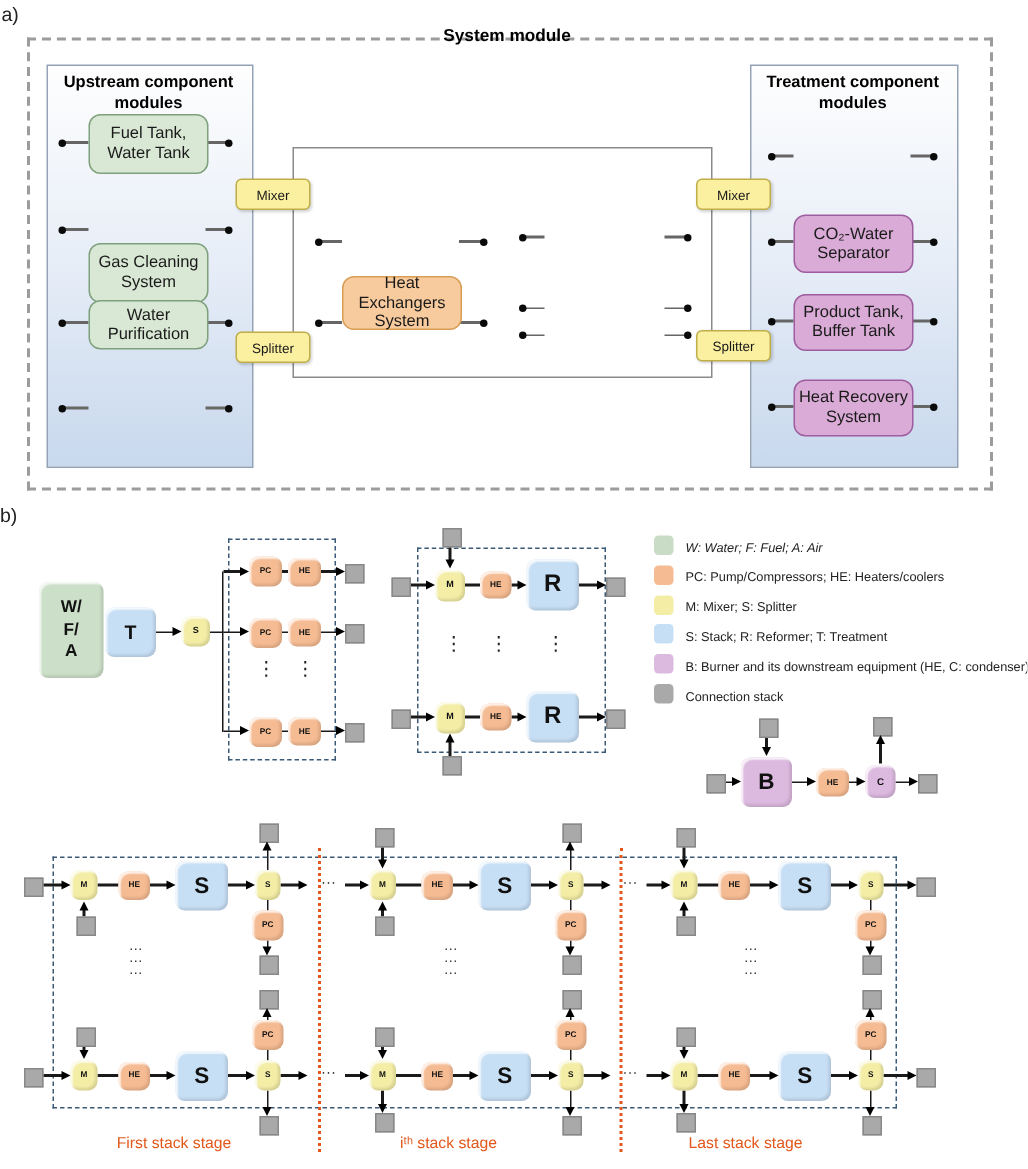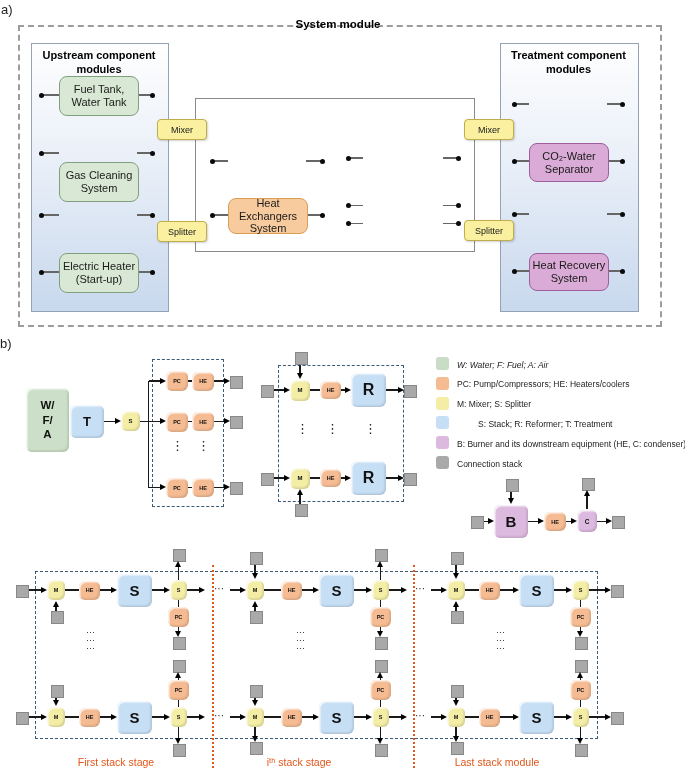--- a/index.html
+++ b/index.html
@@ -74,35 +74,34 @@
     <div class="wire" style="left: 137px; top: 94.3px; width: 15px; height: 1.4px;"></div>
     <div class="adot" style="left: 149.5px; top: 92.5px;"></div>
     <div class="adot" style="left: 38.5px; top: 150.5px;"></div>
     <div class="wire" style="left: 43px; top: 152.3px; width: 16px; height: 1.4px;"></div>
     <div class="abox ag" style="left: 59px; top: 134px; width: 78px; height: 38px; margin-top: 28px;">Gas Cleaning
 System</div>
     <div class="wire" style="left: 137px; top: 152.3px; width: 15px; height: 1.4px;"></div>
     <div class="adot" style="left: 149.5px; top: 150.5px;"></div>
     <div class="adot" style="left: 38.5px; top: 212.5px;"></div>
     <div class="wire" style="left: 43px; top: 214.3px; width: 16px; height: 1.4px;"></div>
+    <div class="abox ag" style="left: 59px; top: 200px; width: 78px; height: 31px;">Water Purification</div>
     <div class="wire" style="left: 137px; top: 214.3px; width: 15px; height: 1.4px;"></div>
     <div class="adot" style="left: 149.5px; top: 212.5px;"></div>
     <div class="adot" style="left: 38.5px; top: 269.5px;"></div>
     <div class="wire" style="left: 43px; top: 271.3px; width: 16px; height: 1.4px;"></div>
-    <div class="abox ag" style="left: 59px; top: 253px; width: 78px; height: 38px;">Electric Heater
-(Start-up)</div>
     <div class="wire" style="left: 137px; top: 271.3px; width: 15px; height: 1.4px;"></div>
     <div class="adot" style="left: 149.5px; top: 269.5px;"></div>
     <div class="adot" style="left: 209.5px; top: 158.5px;"></div>
     <div class="wire" style="left: 214px; top: 160.3px; width: 14px; height: 1.4px;"></div>
     <div class="wire" style="left: 306px; top: 160.3px; width: 16px; height: 1.4px;"></div>
     <div class="adot" style="left: 319.5px; top: 158.5px;"></div>
     <div class="adot" style="left: 209.5px; top: 212.5px;"></div>
     <div class="wire" style="left: 214px; top: 214.3px; width: 14px; height: 1.4px;"></div>
-    <div class="abox ao" style="left: 228px; top: 198px; width: 78px; height: 34px;">Heat Exchangers
+    <div class="abox ao" style="left: 228px; top: 184px; width: 78px; height: 34px;">Heat Exchangers
 System</div>
     <div class="wire" style="left: 306px; top: 214.3px; width: 16px; height: 1.4px;"></div>
     <div class="adot" style="left: 319.5px; top: 212.5px;"></div>
     <div class="adot" style="left: 345.5px; top: 155.5px;"></div>
     <div class="wire" style="left: 350px; top: 157.3px; width: 13px; height: 1.4px;"></div>
     <div class="wire" style="left: 443px; top: 157.3px; width: 15px; height: 1.4px;"></div>
     <div class="adot" style="left: 455.5px; top: 155.5px;"></div>
     <div class="adot" style="left: 345.5px; top: 203px;"></div>
     <div class="wire" style="left: 350px; top: 204.8px; width: 13px; height: 1.4px;"></div>
     <div class="wire" style="left: 443px; top: 204.8px; width: 13px; height: 1.4px;"></div>
@@ -116,20 +115,22 @@
     <div class="wire" style="left: 607px; top: 103.3px; width: 15px; height: 1.4px;"></div>
     <div class="adot" style="left: 619.5px; top: 101.5px;"></div>
     <div class="adot" style="left: 511.5px; top: 158.5px;"></div>
     <div class="wire" style="left: 516px; top: 160.3px; width: 13px; height: 1.4px;"></div>
     <div class="abox ap" style="left: 529px; top: 143px; width: 78px; height: 37px;">CO₂-Water
 Separator</div>
     <div class="wire" style="left: 607px; top: 160.3px; width: 15px; height: 1.4px;"></div>
     <div class="adot" style="left: 619.5px; top: 158.5px;"></div>
     <div class="adot" style="left: 511.5px; top: 211.5px;"></div>
     <div class="wire" style="left: 516px; top: 213.3px; width: 13px; height: 1.4px;"></div>
+    <div class="abox ap" style="left: 529px; top: 196px; width: 78px; height: 36px;">Product Tank,
+Buffer Tank</div>
     <div class="wire" style="left: 607px; top: 213.3px; width: 15px; height: 1.4px;"></div>
     <div class="adot" style="left: 619.5px; top: 211.5px;"></div>
     <div class="adot" style="left: 511.5px; top: 268.5px;"></div>
     <div class="wire" style="left: 516px; top: 270.3px; width: 13px; height: 1.4px;"></div>
     <div class="abox ap" style="left: 529px; top: 253px; width: 78px; height: 36px;">Heat Recovery
 System</div>
     <div class="wire" style="left: 607px; top: 270.3px; width: 15px; height: 1.4px;"></div>
     <div class="adot" style="left: 619.5px; top: 268.5px;"></div>
     <div class="node bg" style="left: 26px; top: 388px; width: 43px; height: 64px; font-size: 11.5px; white-space: pre-line; line-height: 1.3;">W/
 F/
@@ -201,21 +202,21 @@
     <div class="dots" style="left: 296px; top: 421px; font-size: 13px;">⋮</div>
     <div class="dots" style="left: 326px; top: 421px; font-size: 13px;">⋮</div>
     <div class="dots" style="left: 364px; top: 421px; font-size: 13px;">⋮</div>
     <div class="legsw" style="left: 436px; top: 357px; width: 13px; height: 13px; background: rgb(201, 220, 197);"></div>
     <div class="leg" style="left: 457px; top: 359.5px; font-style: italic;">W: Water; F: Fuel; A: Air</div>
     <div class="legsw" style="left: 436px; top: 376.8px; width: 13px; height: 13px; background: rgb(245, 187, 146);"></div>
     <div class="leg" style="left: 457px; top: 379.3px;">PC: Pump/Compressors; HE: Heaters/coolers</div>
     <div class="legsw" style="left: 436px; top: 396.6px; width: 13px; height: 13px; background: rgb(243, 237, 166);"></div>
     <div class="leg" style="left: 457px; top: 399.1px;">M: Mixer; S: Splitter</div>
     <div class="legsw" style="left: 436px; top: 416.4px; width: 13px; height: 13px; background: rgb(199, 223, 245);"></div>
-    <div class="leg" style="left: 457px; top: 418.9px; margin-left: 21px;">S: Stack; R: Reformer; T: Treatment</div>
+    <div class="leg" style="left: 457px; top: 418.9px;">S: Stack; R: Reformer; T: Treatment</div>
     <div class="legsw" style="left: 436px; top: 436.2px; width: 13px; height: 13px; background: rgb(220, 185, 223);"></div>
     <div class="leg" style="left: 457px; top: 438.7px;">B: Burner and its downstream equipment (HE, C: condenser)</div>
     <div class="legsw" style="left: 436px; top: 456px; width: 13px; height: 13px; background: rgb(169, 169, 169);"></div>
     <div class="leg" style="left: 457px; top: 458.5px;">Connection stack</div>
     <div class="csq" style="left: 471px; top: 516px;"></div>
     <div class="ln" style="left: 483px; top: 520.8px; width: 7px; height: 1.3px;"></div>
     <div class="ah ah-r" style="left: 488px; top: 518px;"></div>
     <div class="node bp" style="left: 494px; top: 505px; width: 34px; height: 33px; font-size: 15px;">B</div>
     <div class="ln" style="left: 528px; top: 520.8px; width: 12px; height: 1.3px;"></div>
     <div class="ah ah-r" style="left: 538px; top: 518px;"></div>
@@ -400,14 +401,14 @@
     <div class="ln" style="left: 455.3px; top: 697px; width: 1.3px; height: 5px;"></div>
     <div class="ah ah-d" style="left: 452.5px; top: 700px;"></div>
     <div class="ln" style="left: 455.3px; top: 727px; width: 1.3px; height: 11px;"></div>
     <div class="ah ah-d" style="left: 452.5px; top: 736px;"></div>
     <div class="csq" style="left: 450.5px; top: 742px;"></div>
     <div class="dots" style="left: 496px; top: 628px; font-size: 9px; line-height: 8px; white-space: pre-line;">···
 ···
 ···</div>
     <div class="stageL" style="left: 116px; top: 756px;">First stack stage</div>
     <div class="stageL" style="left: 299px; top: 756px;">iᵗʰ stack stage</div>
-    <div class="stageL" style="left: 497px; top: 756px;">Last stack module</div>
+    <div class="stageL" style="left: 497px; top: 756px;">Last stack stage</div>
   </div>
 
 </body></html>

